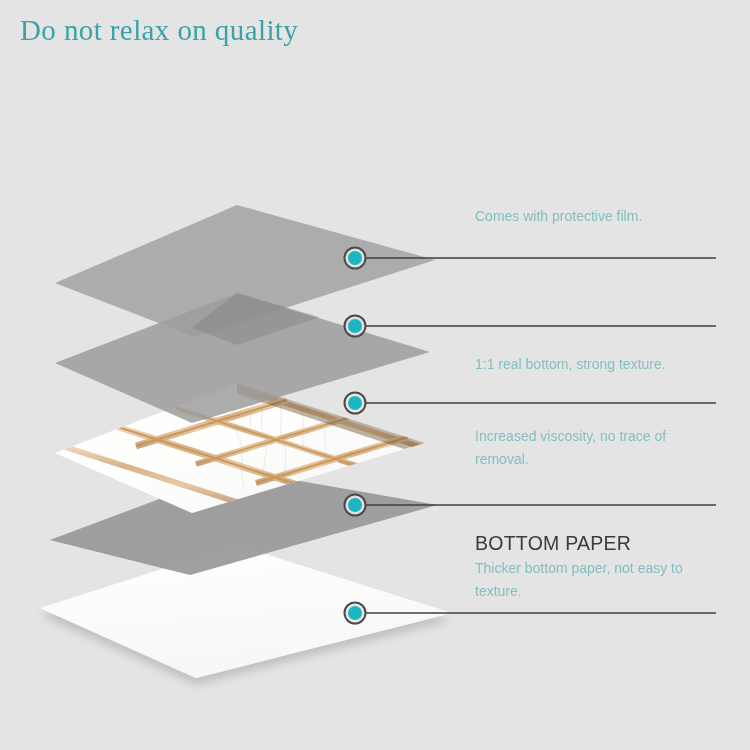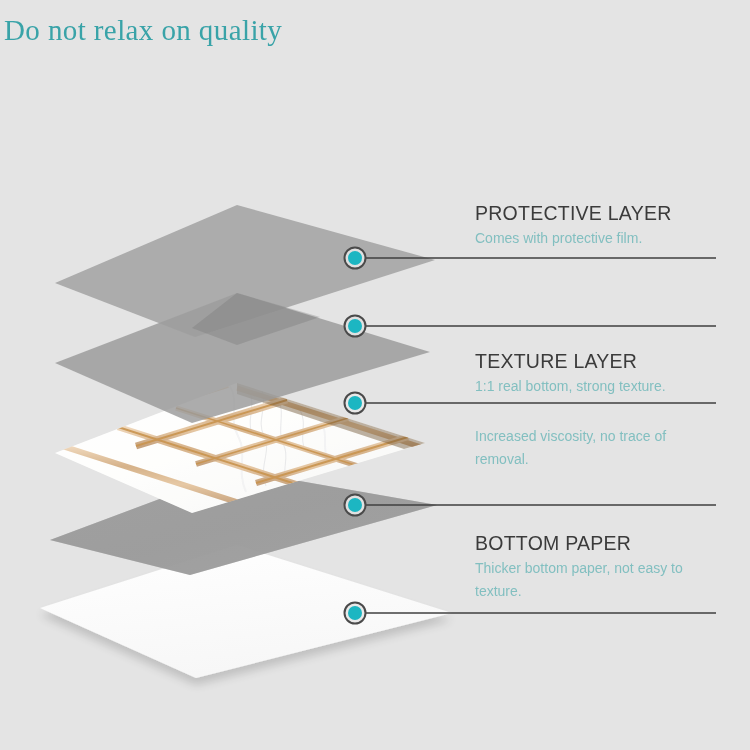--- a/index.html
+++ b/index.html
@@ -8,21 +8,21 @@
   }
   body{
     background:#e4e4e4;
     font-family:"Liberation Sans", sans-serif;
     position:relative;
   }
 
   
   #headline{
     position:absolute;
-    left:4px; top:14px;
+    left:20px; top:14px;
     font-family:"Liberation Serif", serif;
     font-size:29px;
     letter-spacing:.4px;
     color:#39a3a8;
     white-space:nowrap;
   }
 
   
   #stage{
     position:absolute;
@@ -204,29 +204,27 @@
     </g>
     <g>
       <circle cx="355" cy="613" r="10.5" fill="#e9e9e9" stroke="#4a4a4a" stroke-width="2"></circle>
       <circle cx="355" cy="613" r="7" fill="#1cb6c2"></circle>
     </g>
   </g>
 </svg>
 </div>
 
 <div class="callout" id="c0">
-  <div class="ttl">PROTECTIVE LAYER</div>
   <div class="sub">Comes with protective film.</div>
 </div>
 
 <div class="callout" id="c1">
 </div>
 
 <div class="callout" id="c2">
-  <div class="ttl">TEXTURE LAYER</div>
   <div class="sub">1:1 real bottom, strong texture.</div>
 </div>
 
 <div class="callout" id="c3">
   <div class="sub">Increased viscosity, no trace of removal.</div>
 </div>
 
 <div class="callout" id="c4">
   <div class="ttl">BOTTOM PAPER</div>
   <div class="sub">Thicker bottom paper, not easy to texture.</div>

